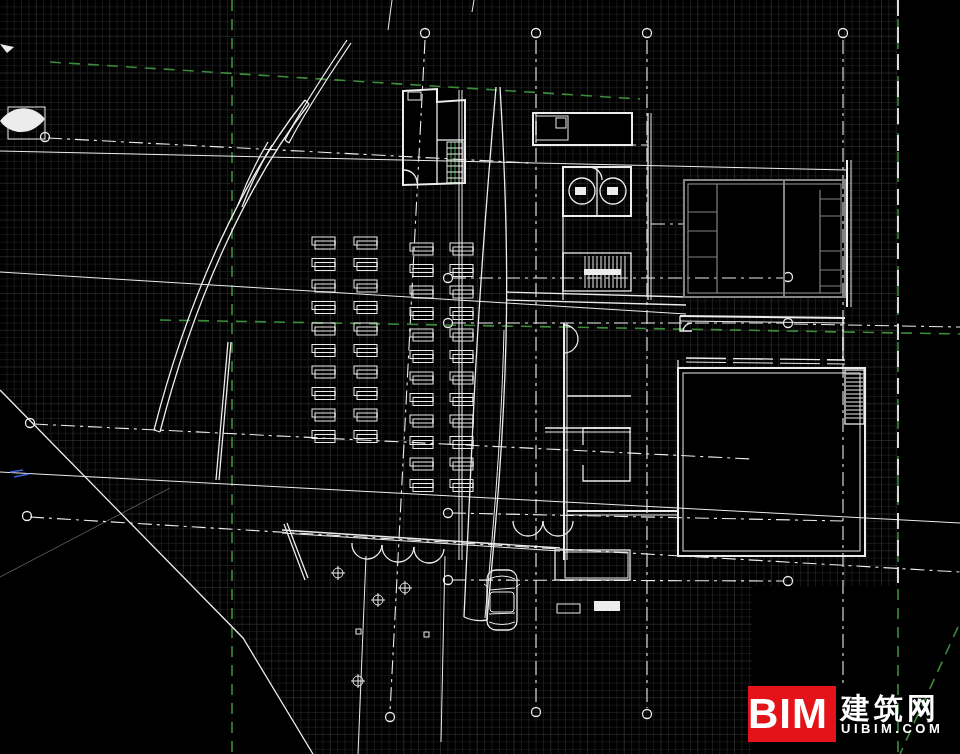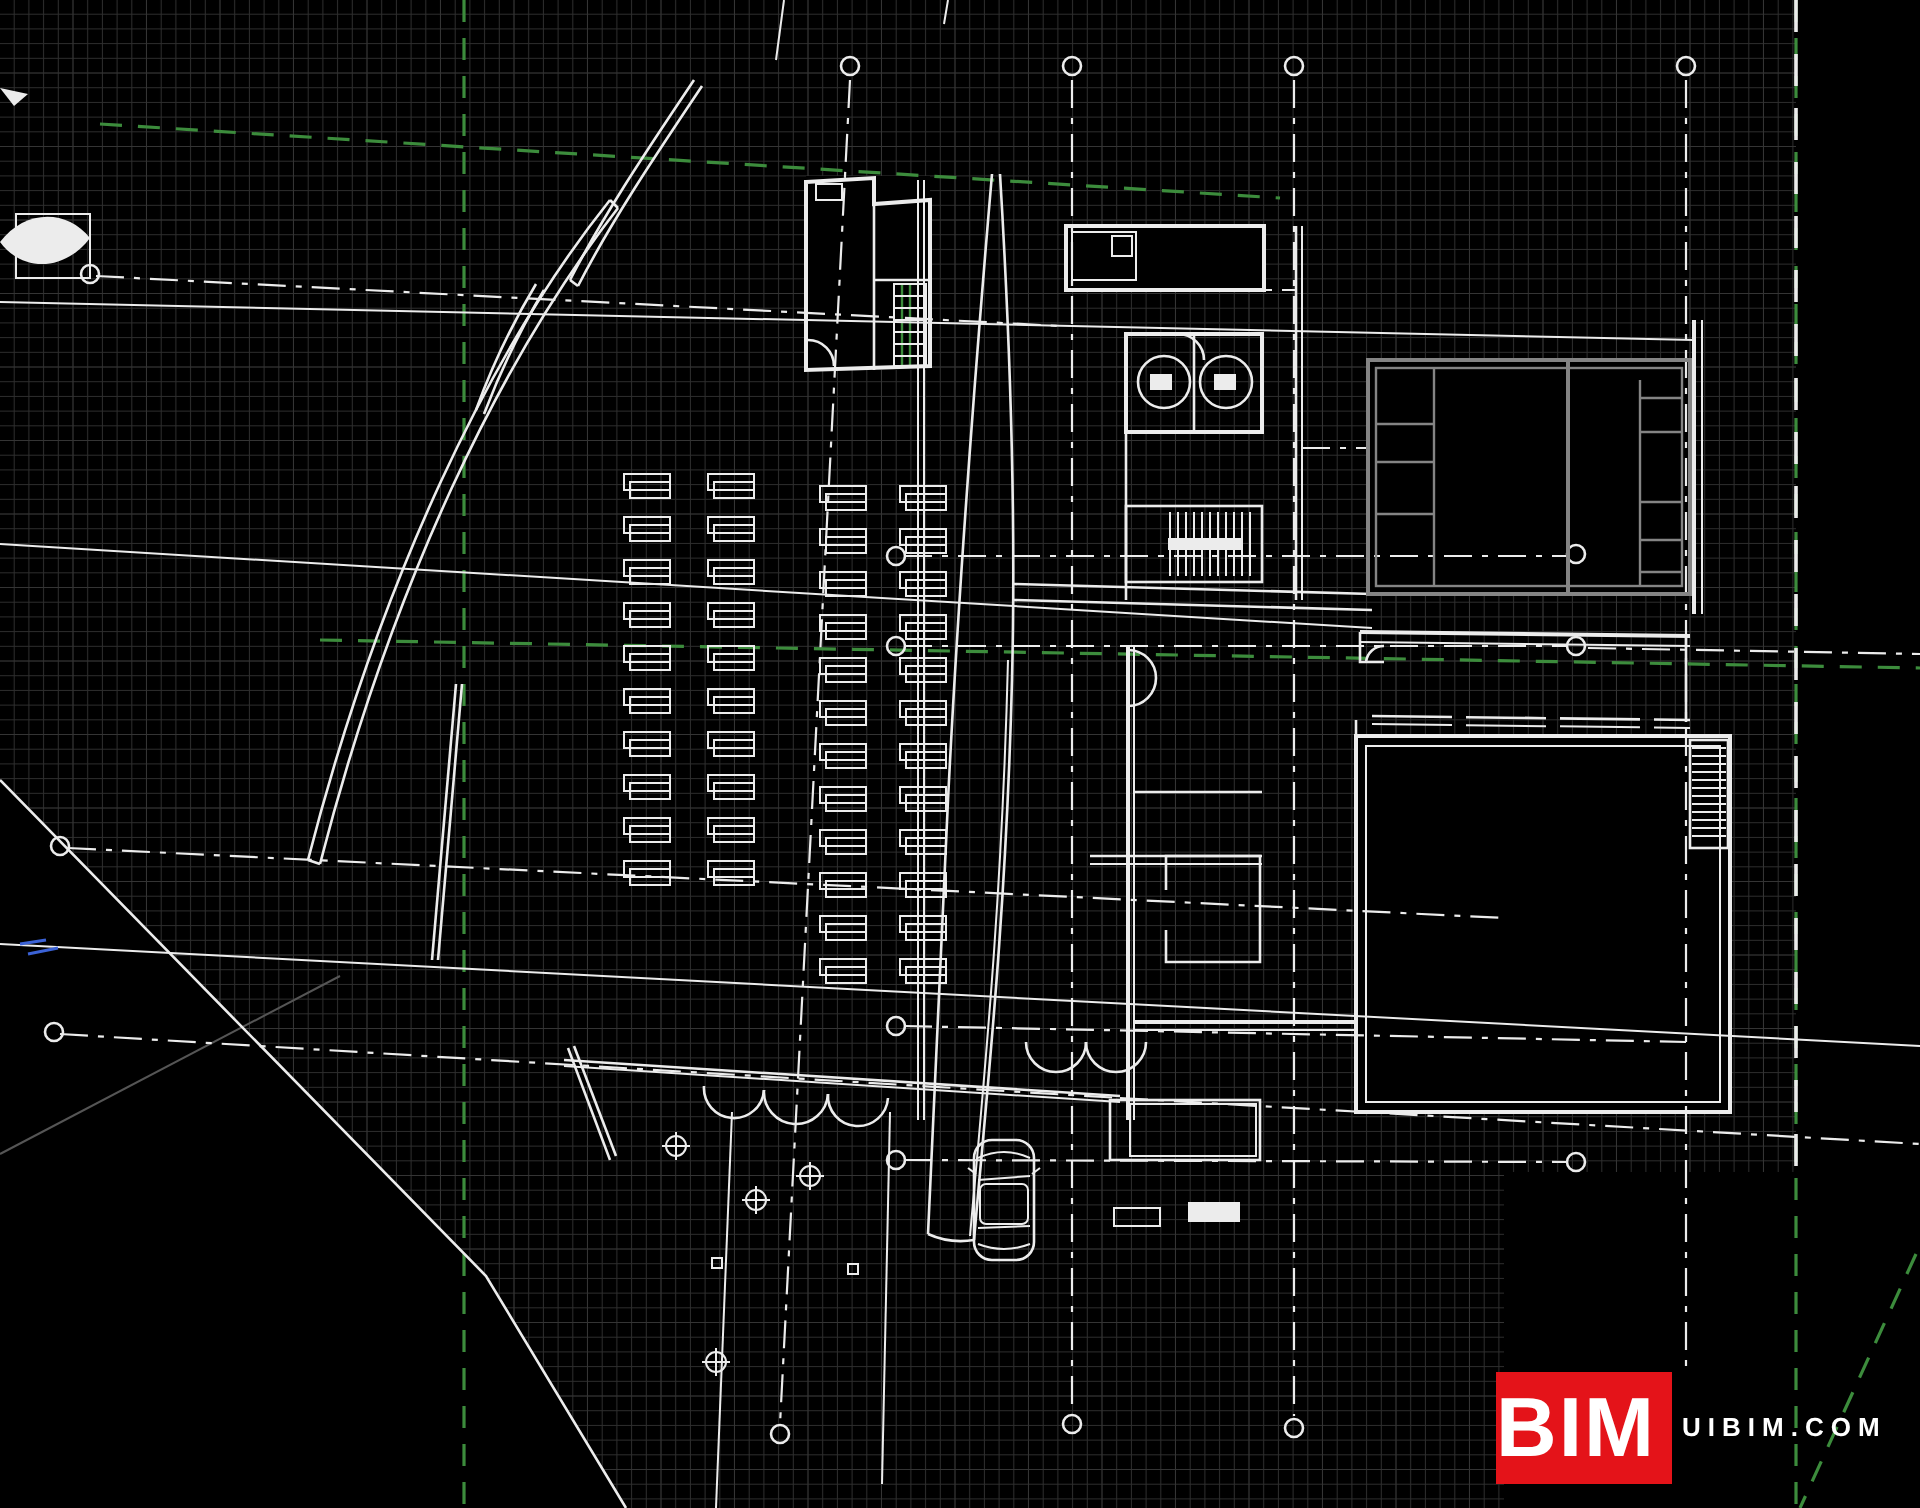--- a/index.html
+++ b/index.html
@@ -330,16 +330,17 @@
     <line class="wt" x1="484" y1="584" x2="488" y2="587"></line>
     <line class="wt" x1="520" y1="584" x2="516" y2="587"></line>
   </g>
 </svg>
 
   <div class="wm">
     <div class="wm-box">
       <span class="wm-logo">BIM</span>
     </div>
     <div class="wm-right">
+      <span class="wm-name">建筑网</span>
       <span class="wm-url">UIBIM.COM</span>
     </div>
   </div>
 </div>
 
 </body></html>

